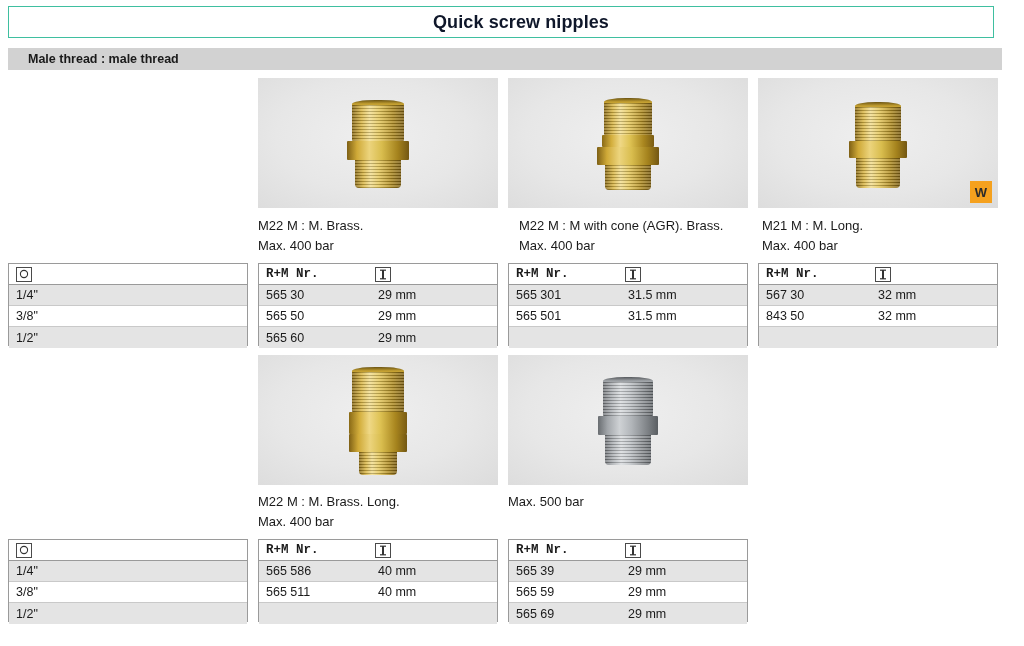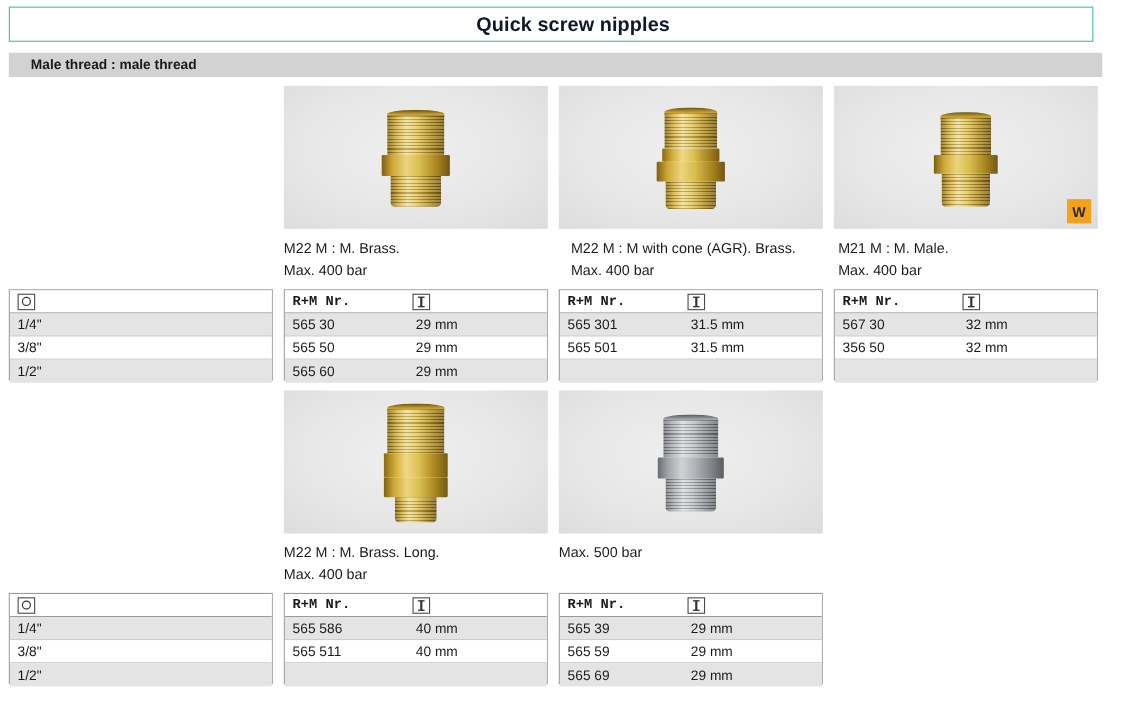--- a/index.html
+++ b/index.html
@@ -165,21 +165,21 @@
 
   <div class="caption" style="left:258px;top:216px;">
     <span class="l2">M22 M : M. Brass.</span>
     <span class="l2">Max. 400 bar</span>
   </div>
   <div class="caption" style="left:519px;top:216px;">
     <span class="l2">M22 M : M with cone (AGR). Brass.</span>
     <span class="l2">Max. 400 bar</span>
   </div>
   <div class="caption" style="left:762px;top:216px;">
-    <span class="l2">M21 M : M. Male.</span>
+    <span class="l2">M21 M : M. Long.</span>
     <span class="l2">Max. 400 bar</span>
   </div>
 
   <div class="tbl" style="left:8px;top:263px;width:240px;height:83px;">
     <div class="row head">
       <span class="sym">
         <svg width="10" height="10" viewBox="0 0 10 10">
             <circle cx="5" cy="5" r="3.6" fill="none" stroke="#333" stroke-width="1.1"></circle>
           </svg>
       </span>
@@ -254,21 +254,21 @@
             <rect x="1" y="0.6" width="6" height="1.2" fill="#333"></rect>
             <rect x="1" y="9.2" width="6" height="1.2" fill="#333"></rect>
           </svg>
       </span>
     </div>
     <div class="row alt">
       <span class="c1" style="width:105px;">567 30</span>
       <span class="c2">32 mm</span>
     </div>
     <div class="row plainrow">
-      <span class="c1" style="width:105px;">356 50</span>
+      <span class="c1" style="width:105px;">843 50</span>
       <span class="c2">32 mm</span>
     </div>
     <div class="row alt">
       <span class="c1" style="width:105px;"></span>
       <span class="c2"></span>
     </div>
   </div>
 
   <div class="photo" style="left:258px;top:355px;width:240px;height:130px;">
     <div class="vig"></div>

